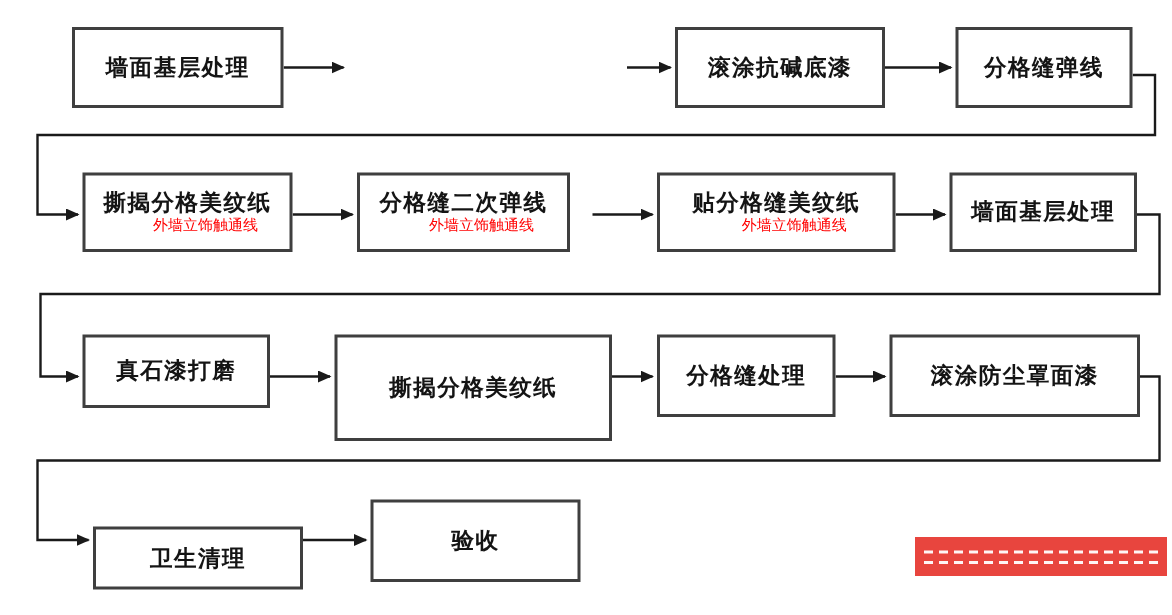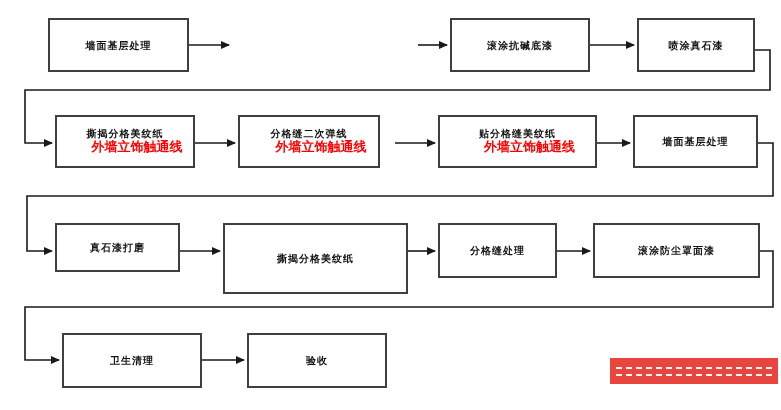--- a/index.html
+++ b/index.html
@@ -8,25 +8,25 @@
     font-family:"DejaVu Sans","Liberation Sans",sans-serif;
   }
   svg.wires{position:absolute;left:0;top:0;width:781px;height:410px;}
   .box{
     position:absolute;box-sizing:border-box;background:#ffffff;
     border:2px solid #3f3f3f;
     display:flex;flex-direction:column;align-items:center;justify-content:center;
     z-index:2;
   }
   .box .label{
-    font-size:10px;font-weight:bold;color:#141414;letter-spacing:1px;
+    font-size:15px;font-weight:bold;color:#141414;letter-spacing:1px;
     line-height:1.1;white-space:nowrap;
   }
   .box .note{
-    font-size:13px;font-weight:bold;color:#ff0000;letter-spacing:0;
+    font-size:10px;font-weight:normal;color:#ff0000;letter-spacing:0;
     line-height:1.1;margin-top:1px;white-space:nowrap;margin-left:24px;
   }
   .banner{
     position:absolute;left:610px;top:358px;width:168px;height:26px;
     background:#e8453e;z-index:3;
     display:flex;flex-direction:column;justify-content:center;gap:5px;
     padding:0 6px;box-sizing:border-box;
   }
   .banner .stripe{
     height:0;border-top:2px dashed rgba(255,255,255,0.95);width:100%;
@@ -65,21 +65,21 @@
     <path d="M202,360 L244,360" stroke="#1a1a1a" stroke-width="1.6" fill="none" marker-end="url(#ah)"></path>
   </svg>
 
   <div class="box" style="left:48px;top:18px;width:141px;height:54px">
     <span class="label">墙面基层处理</span>
   </div>
   <div class="box" style="left:450px;top:18px;width:140px;height:54px">
     <span class="label">滚涂抗碱底漆</span>
   </div>
   <div class="box" style="left:637px;top:18px;width:118px;height:54px">
-    <span class="label">喷涂真石漆</span>
+    <span class="label">分格缝弹线</span>
   </div>
 
   <div class="box" style="left:55px;top:115px;width:140px;height:53px">
     <span class="label">撕揭分格美纹纸</span>
     <span class="note">外墙立饰触通线</span>
   </div>
   <div class="box" style="left:238px;top:115px;width:142px;height:53px">
     <span class="label">分格缝二次弹线</span>
     <span class="note">外墙立饰触通线</span>
   </div>
@@ -97,21 +97,21 @@
   <div class="box" style="left:223px;top:223px;width:185px;height:71px">
     <span class="label">撕揭分格美纹纸</span>
   </div>
   <div class="box" style="left:593px;top:223px;width:167px;height:55px">
     <span class="label">滚涂防尘罩面漆</span>
   </div>
   <div class="box" style="left:438px;top:223px;width:119px;height:55px">
     <span class="label">分格缝处理</span>
   </div>
 
-  <div class="box" style="left:62px;top:333px;width:140px;height:55px">
+  <div class="box" style="left:62px;top:351px;width:140px;height:42px">
     <span class="label">卫生清理</span>
   </div>
   <div class="box" style="left:247px;top:333px;width:140px;height:55px">
     <span class="label">验收</span>
   </div>
 
   <div class="banner">
     <div class="stripe"></div>
     <div class="stripe"></div>
   </div>

